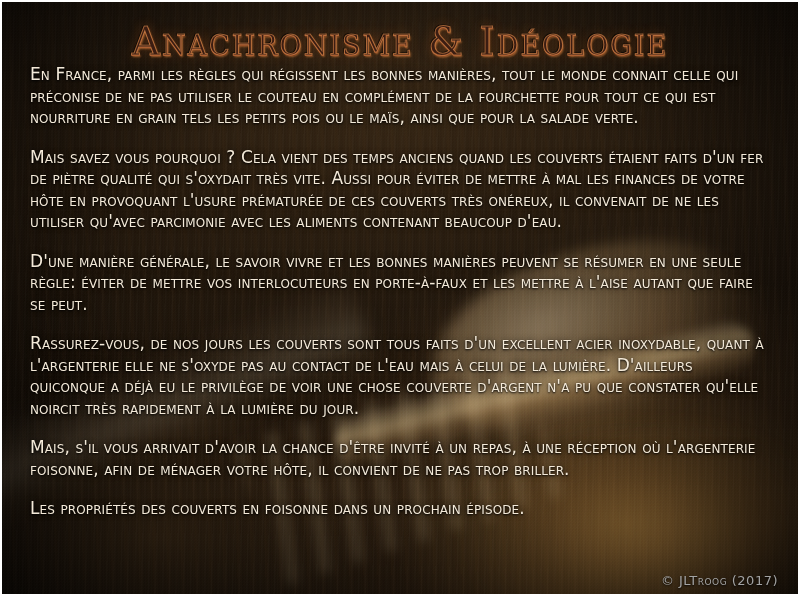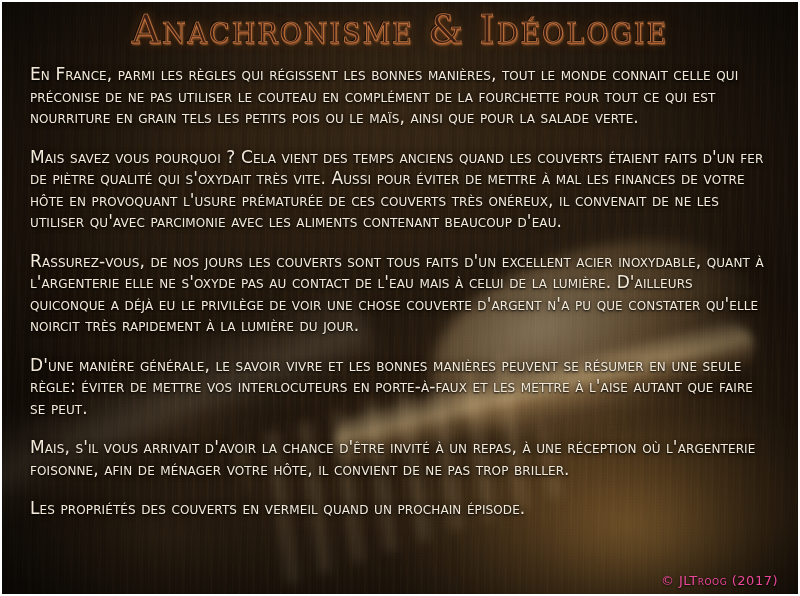--- a/index.html
+++ b/index.html
@@ -109,21 +109,21 @@
   .frame {
     position: absolute;
     inset: 0;
     border: 2px solid #ffffff;
     box-sizing: border-box;
     pointer-events: none;
   }
   
   .title {
     position: absolute;
-    top: 6px;
+    top: 18px;
     left: 0;
     width: 800px;
     text-align: center;
     font-family: "DejaVu Serif", serif;
     font-size: 39px;
     line-height: 48px;
     letter-spacing: 2px;
     font-weight: normal;
     color: #3b1d12;
     text-shadow:
@@ -163,21 +163,21 @@
   }
   
   .signature {
     position: absolute;
     right: 22px;
     bottom: 8px;
     font-family: "DejaVu Sans", sans-serif;
     font-size: 13px;
     font-variant: small-caps;
     letter-spacing: 0.5px;
-    color: #ec4899;
+    color: #a3a3a3;
     text-shadow: 0 1px 2px rgba(0,0,0,0.9);
   }
 </style>
 </head>
 <body>
 
 <div class="screen">
 
   <div class="bg-base"></div>
   <div class="bg-wood"></div>
@@ -187,22 +187,22 @@
   <div class="blade"></div>
   <div class="glow-warm"></div>
   <div class="vignette"></div>
   <div class="grain"></div>
 
   <div class="title title-stroke">Anachronisme &amp; Idéologie</div>
 
   <div class="content">
     <p class="para">En France, parmi les règles qui régissent les bonnes manières, tout le monde connait celle qui préconise de ne pas utiliser le couteau en complément de la fourchette pour tout ce qui est nourriture en grain tels les petits pois ou le maïs, ainsi que pour la salade verte.</p>
     <p class="para">Mais savez vous pourquoi ? Cela vient des temps anciens quand les couverts étaient faits d'un fer de piètre qualité qui s'oxydait très vite. Aussi pour éviter de mettre à mal les finances de votre hôte en provoquant l'usure prématurée de ces couverts très onéreux, il convenait de ne les utiliser qu'avec parcimonie avec les aliments contenant beaucoup d'eau.</p>
+    <p class="para">D'une manière générale, le savoir vivre et les bonnes manières peuvent se résumer en une seule règle: éviter de mettre vos interlocuteurs en porte-à-faux et les mettre à l'aise autant que faire se peut.</p>
     <p class="para">Rassurez-vous, de nos jours les couverts sont tous faits d'un excellent acier inoxydable, quant à l'argenterie elle ne s'oxyde pas au contact de l'eau mais à celui de la lumière. D'ailleurs quiconque a déjà eu le privilège de voir une chose couverte d'argent n'a pu que constater qu'elle noircit très rapidement à la lumière du jour.</p>
-    <p class="para">D'une manière générale, le savoir vivre et les bonnes manières peuvent se résumer en une seule règle: éviter de mettre vos interlocuteurs en porte-à-faux et les mettre à l'aise autant que faire se peut.</p>
     <p class="para">Mais, s'il vous arrivait d'avoir la chance d'être invité à un repas, à une réception où l'argenterie foisonne, afin de ménager votre hôte, il convient de ne pas trop briller.</p>
-    <p class="para final">Les propriétés des couverts en vermeil quand un prochain épisode.</p>
+    <p class="para final">Les propriétés des couverts en foisonne dans un prochain épisode.</p>
   </div>
 
   <div class="signature">© JLTroog (2017)</div>
 
   <div class="frame"></div>
 </div>
 
 </body></html>

